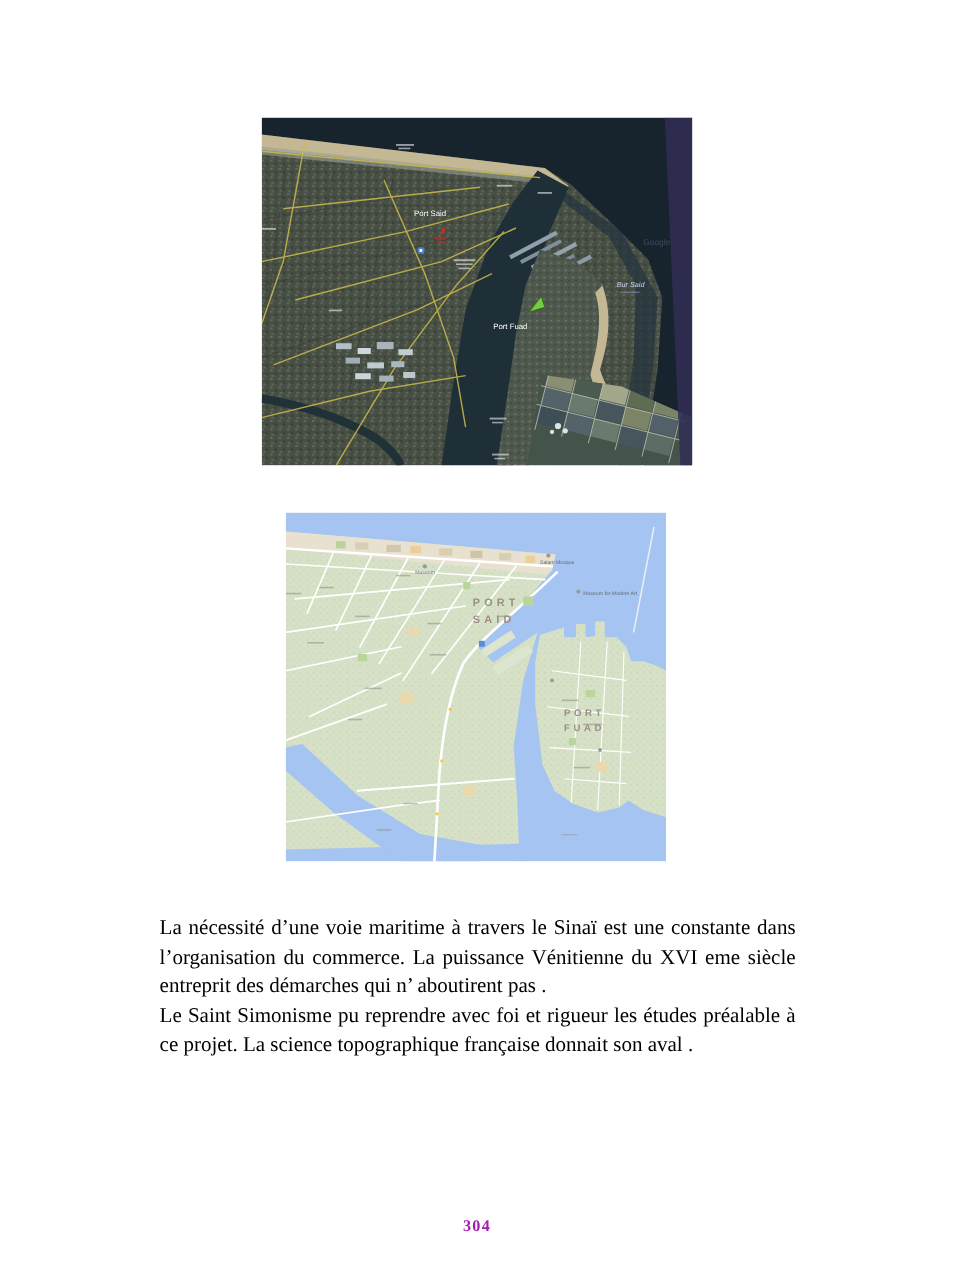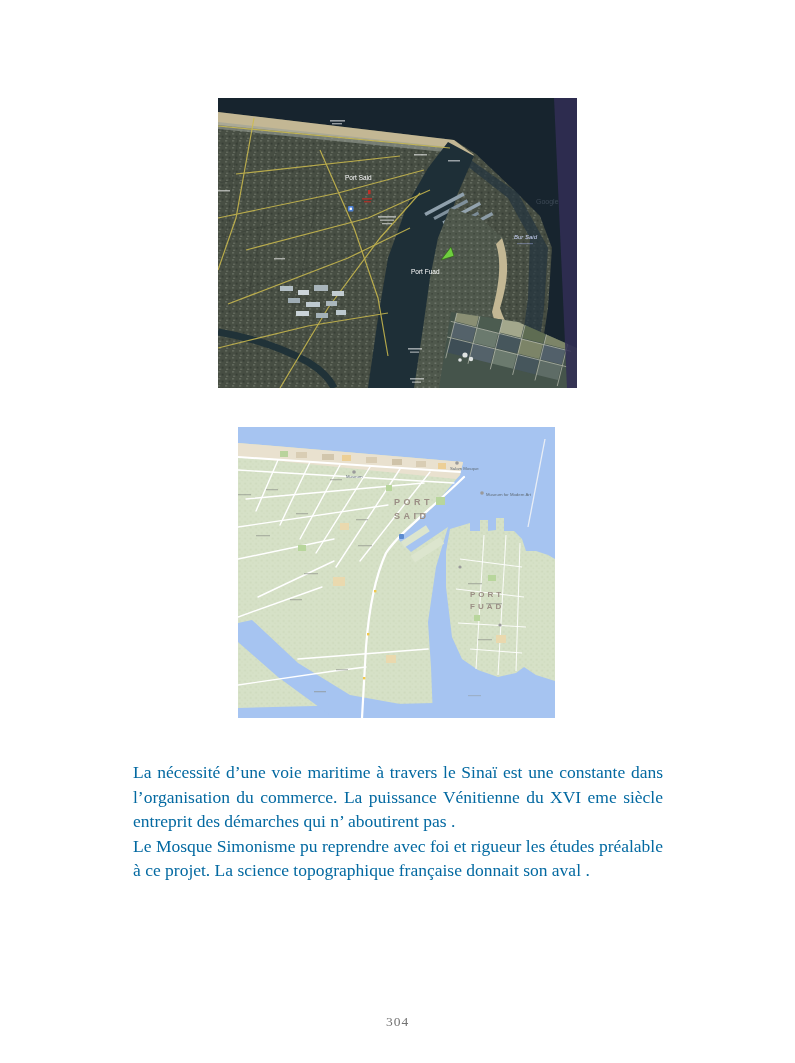--- a/index.html
+++ b/index.html
@@ -10,29 +10,30 @@
     position:relative;
     overflow:hidden;
   }
   .page{position:absolute;left:0;top:0;width:795px;height:1063px;background:#fff;}
   .figure{position:absolute;overflow:hidden;}
   #sat-map{left:218px;top:98px;width:359px;height:290px;}
   #street-map{left:238px;top:427px;width:317px;height:291px;}
   .figure svg{display:block;width:100%;height:100%;}
   .text-block{
     position:absolute;left:133px;top:760px;width:530px;
-    font-size:17.5px;line-height:24.5px;color:#0369a1;
+    font-size:17.5px;line-height:24.5px;color:#000000;
     text-align:justify;
   }
   .text-block p{margin:0;}
   .text-block p.spaced{margin-top:9px;}
   .page-number{
     position:absolute;left:0;top:1014px;width:795px;
-    text-align:center;font-size:13.5px;color:#737373;
+    text-align:center;font-size:13.5px;color:#a21caf;
     letter-spacing:1px;
+    font-weight:bold;
   }
   
   text{font-family:"Liberation Sans","DejaVu Sans",sans-serif;}
   .sat-label{fill:#ffffff;font-size:6.5px;}
   .sat-sea-label{fill:#c9d2f5;font-size:6px;font-style:italic;}
   .sat-watermark{fill:#9aa4b8;font-size:7px;opacity:.28;}
   .map-city-label{fill:#9b8e85;font-size:9px;letter-spacing:3.5px;font-weight:bold;}
   .map-city-label2{fill:#9b8e85;font-size:8px;letter-spacing:3px;font-weight:bold;}
   .map-poi{fill:#5f6b75;font-size:4.3px;}
 </style>
@@ -325,18 +326,18 @@
       <text x="232" y="182" class="map-city-label2">FUAD</text>
 
       <text x="108" y="51" class="map-poi">Museum</text>
       <text x="212" y="43" class="map-poi">Salam Mosque</text>
       <text x="248" y="69" class="map-poi">Museum for Modern Art</text>
     </svg>
   </div>
 
   <div class="text-block">
     <p>La nécessité d’une voie maritime à travers le Sinaï est une constante dans l’organisation du commerce. La puissance Vénitienne du XVI eme siècle entreprit des démarches qui n’ aboutirent pas .</p>
-    <p>Le Mosque Simonisme pu reprendre avec foi et rigueur les études préalable à ce projet. La science topographique française donnait son aval .</p>
+    <p>Le Saint Simonisme pu reprendre avec foi et rigueur les études préalable à ce projet. La science topographique française donnait son aval .</p>
   </div>
 
   <div class="page-number">304</div>
 
 </div>
 
 </body></html>

